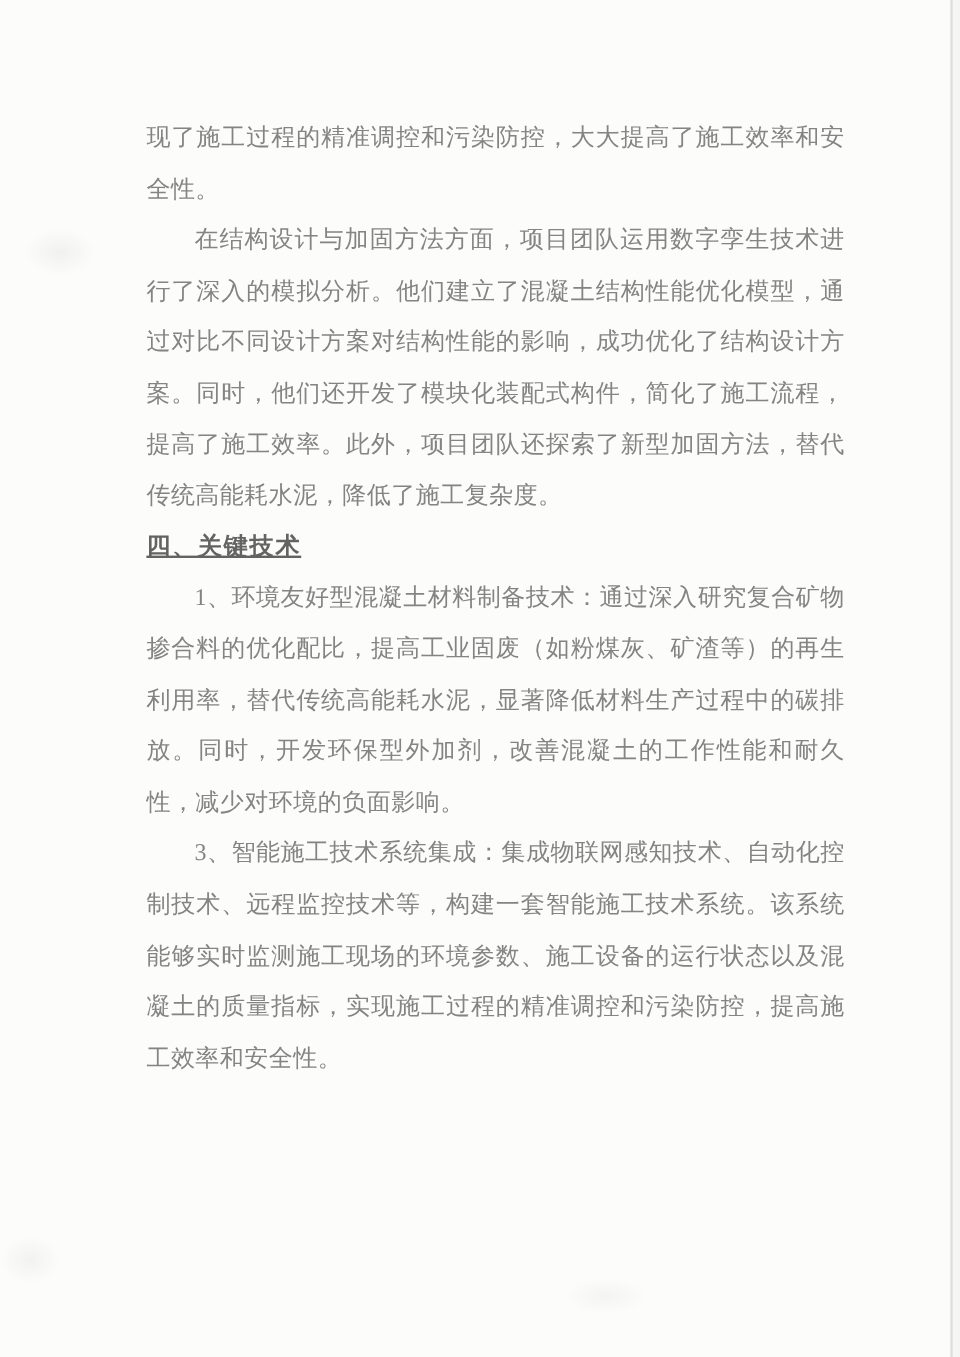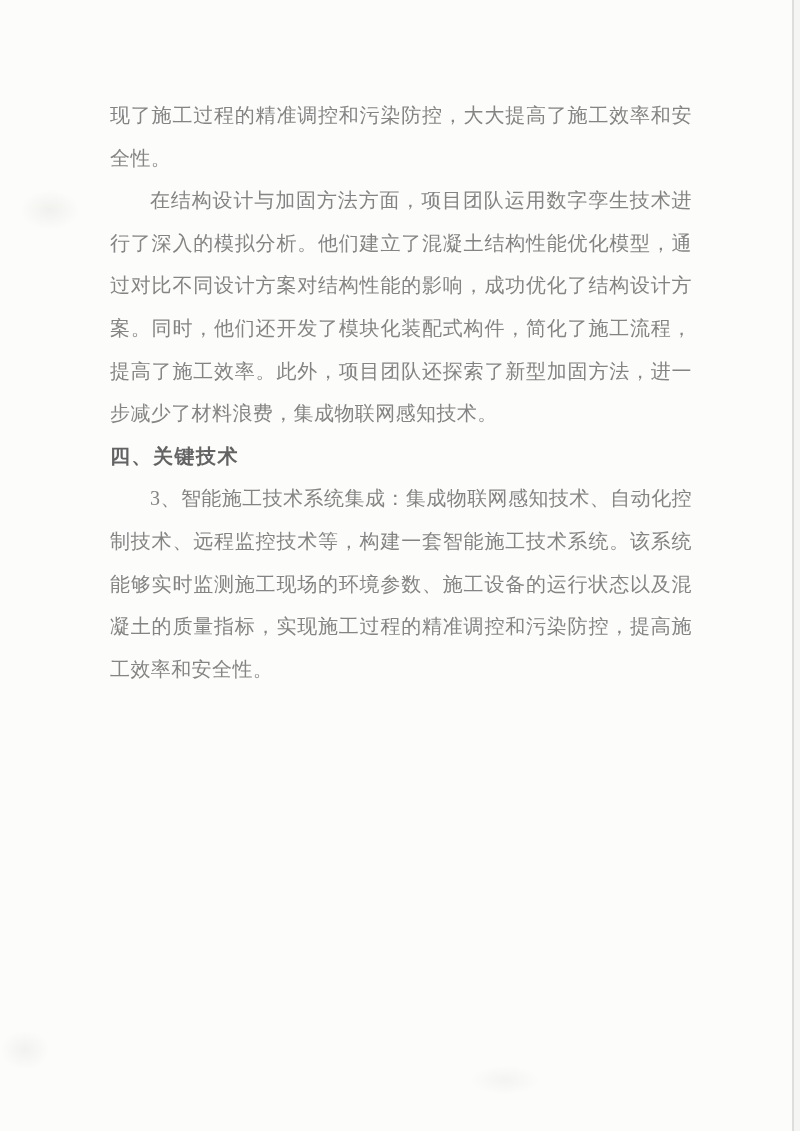--- a/index.html
+++ b/index.html
@@ -22,37 +22,38 @@
     background: #dededc;
   }
   .page-edge-strip {
     position: absolute;
     left: 794px; top: 0;
     width: 6px; height: 1131px;
     background: #f5f5f3;
   }
   .content {
     position: absolute;
-    left: 110px; top: 94px;
+    left: 122px; top: 94px;
     width: 582px;
     color: #848484;
     font-size: 20px;
     line-height: 42.6px;
     text-align: justify;
     text-align-last: left;
     letter-spacing: 0.4px;
   }
   .para { text-indent: 2em; }
   .para.noindent { text-indent: 0; }
   .heading {
     font-size: 20px;
     font-weight: bold;
     color: #636363;
     text-indent: 0;
     letter-spacing: 1.5px;
+    text-decoration: underline;
   }
   
   .smudge {
     position: absolute;
     border-radius: 50%;
     pointer-events: none;
   }
   .smudge-1 {
     left: 20px; top: 190px; width: 60px; height: 40px;
     background: radial-gradient(ellipse at center, rgba(190,190,185,0.18), rgba(190,190,185,0) 70%);
@@ -67,24 +68,25 @@
   }
 </style>
 </head>
 <body>
 
 <div class="paper">
 
   <div class="content">
     <p class="para noindent">现了施工过程的精准调控和污染防控，大大提高了施工效率和安全性。</p>
 
-    <p class="para">在结构设计与加固方法方面，项目团队运用数字孪生技术进行了深入的模拟分析。他们建立了混凝土结构性能优化模型，通过对比不同设计方案对结构性能的影响，成功优化了结构设计方案。同时，他们还开发了模块化装配式构件，简化了施工流程，提高了施工效率。此外，项目团队还探索了新型加固方法，进一步减少了材料浪费，集成物联网感知技术。</p>
+    <p class="para">在结构设计与加固方法方面，项目团队运用数字孪生技术进行了深入的模拟分析。他们建立了混凝土结构性能优化模型，通过对比不同设计方案对结构性能的影响，成功优化了结构设计方案。同时，他们还开发了模块化装配式构件，简化了施工流程，提高了施工效率。此外，项目团队还探索了新型加固方法，替代传统高能耗水泥，降低了施工复杂度。</p>
 
     <h2 class="heading">四、关键技术</h2>
 
+    <p class="para">1、环境友好型混凝土材料制备技术：通过深入研究复合矿物掺合料的优化配比，提高工业固废（如粉煤灰、矿渣等）的再生利用率，替代传统高能耗水泥，显著降低材料生产过程中的碳排放。同时，开发环保型外加剂，改善混凝土的工作性能和耐久性，减少对环境的负面影响。</p>
 
     <p class="para">3、智能施工技术系统集成：集成物联网感知技术、自动化控制技术、远程监控技术等，构建一套智能施工技术系统。该系统能够实时监测施工现场的环境参数、施工设备的运行状态以及混凝土的质量指标，实现施工过程的精准调控和污染防控，提高施工效率和安全性。</p>
 
   </div>
 
   <div class="page-edge-line"></div>
   <div class="page-edge-strip"></div>
 
   <div class="smudge smudge-1"></div>
   <div class="smudge smudge-2"></div>

